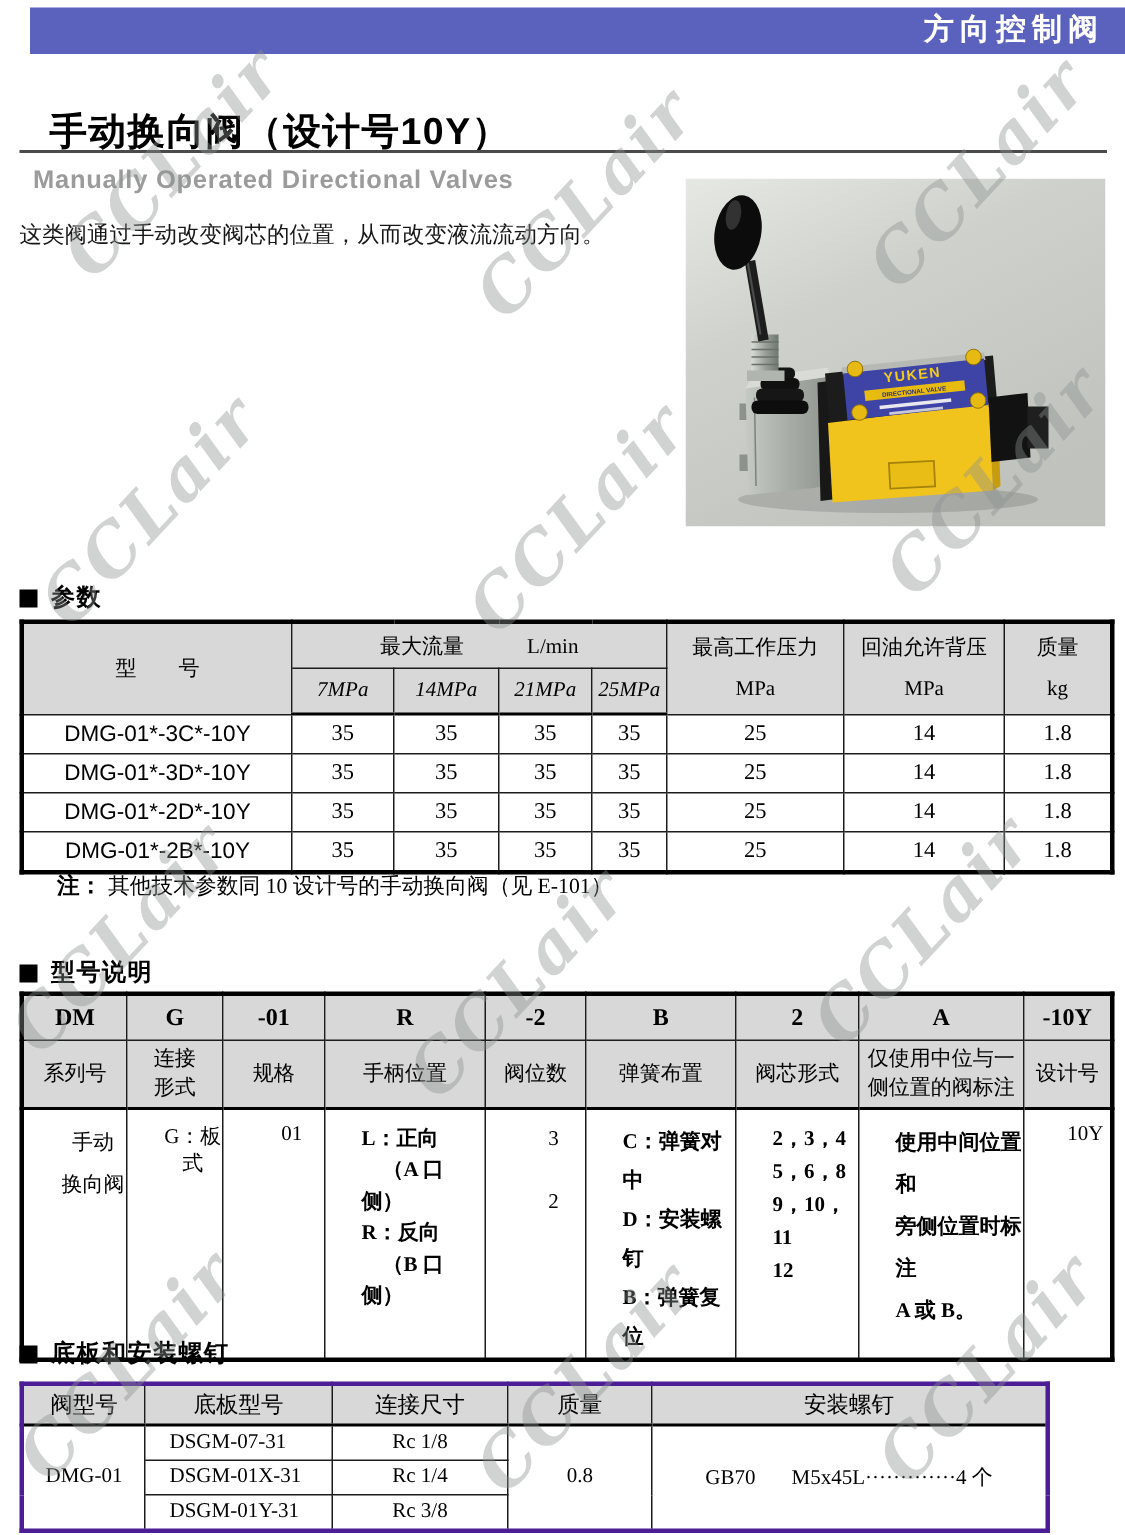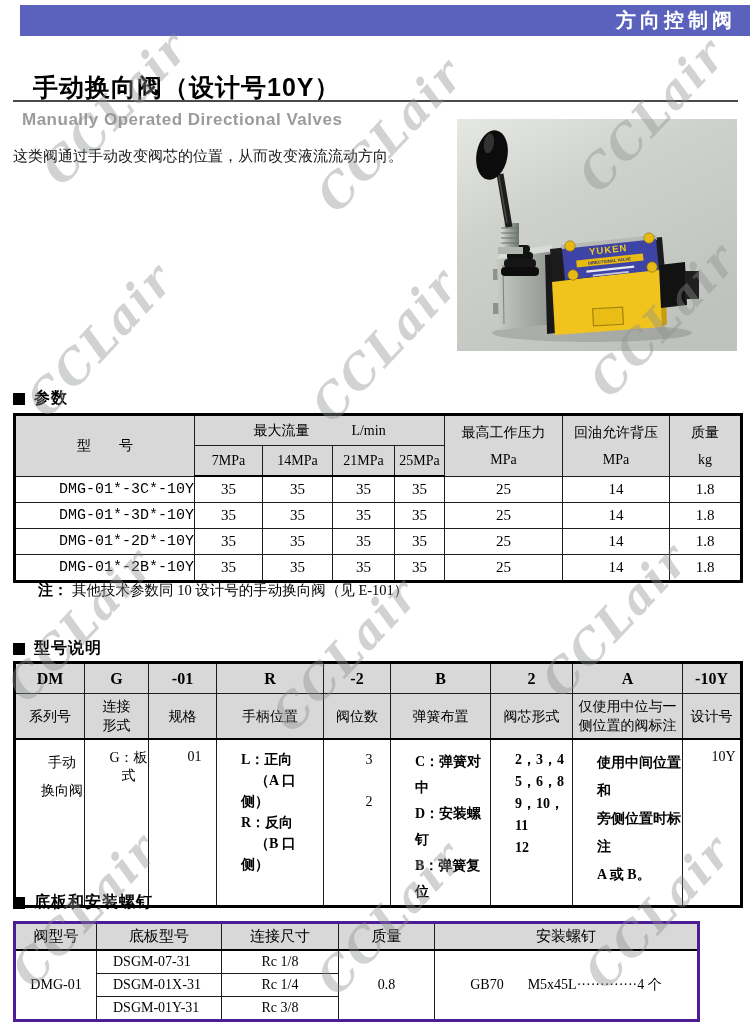--- a/index.html
+++ b/index.html
@@ -26,24 +26,24 @@
   
   table.t{position:absolute;border-collapse:collapse;table-layout:fixed;}
   table.t td{border:1px solid #1c1c1c;text-align:center;vertical-align:middle;padding:0;
              font-family:"Liberation Serif","DejaVu Serif",serif;font-size:14px;color:#000;overflow:hidden;}
   .pre{white-space:pre-line;}
   .hbg{background:#d8d8d8;}
 
   
   .t1{left:13px;top:413px;width:727px;border:3px solid #000;}
   .t1 td.hbg{height:29px;}
-  .t1 tr.sub td{border-bottom:2.5px solid #000;}
+  .t1 tr.sub td{border-bottom:2.5px solid #000;font-style:italic;}
   .t1 td.twoline{line-height:27px;}
   .t1 tr.brow td{height:25px;font-size:15px;}
-  .t1 td.model{font-family:Liberation Mono, monospace;font-size:13.5px;text-align:right;}
+  .t1 td.model{font-family:Liberation Sans, sans-serif;font-size:13.5px;}
   .t1 .gap2{margin-left:42px;}
 
   
   .note{position:absolute;left:38px;top:581px;font-size:14.5px;
         font-family:"Liberation Serif","DejaVu Serif",serif;}
   .note b{font-size:15px;margin-right:4px;font-family:"Liberation Sans",sans-serif;}
 
   
   .t2{left:13px;top:661px;width:727px;border:3px solid #000;}
   .t2 tr.coderow td{height:29px;font-weight:bold;font-size:16px;}

